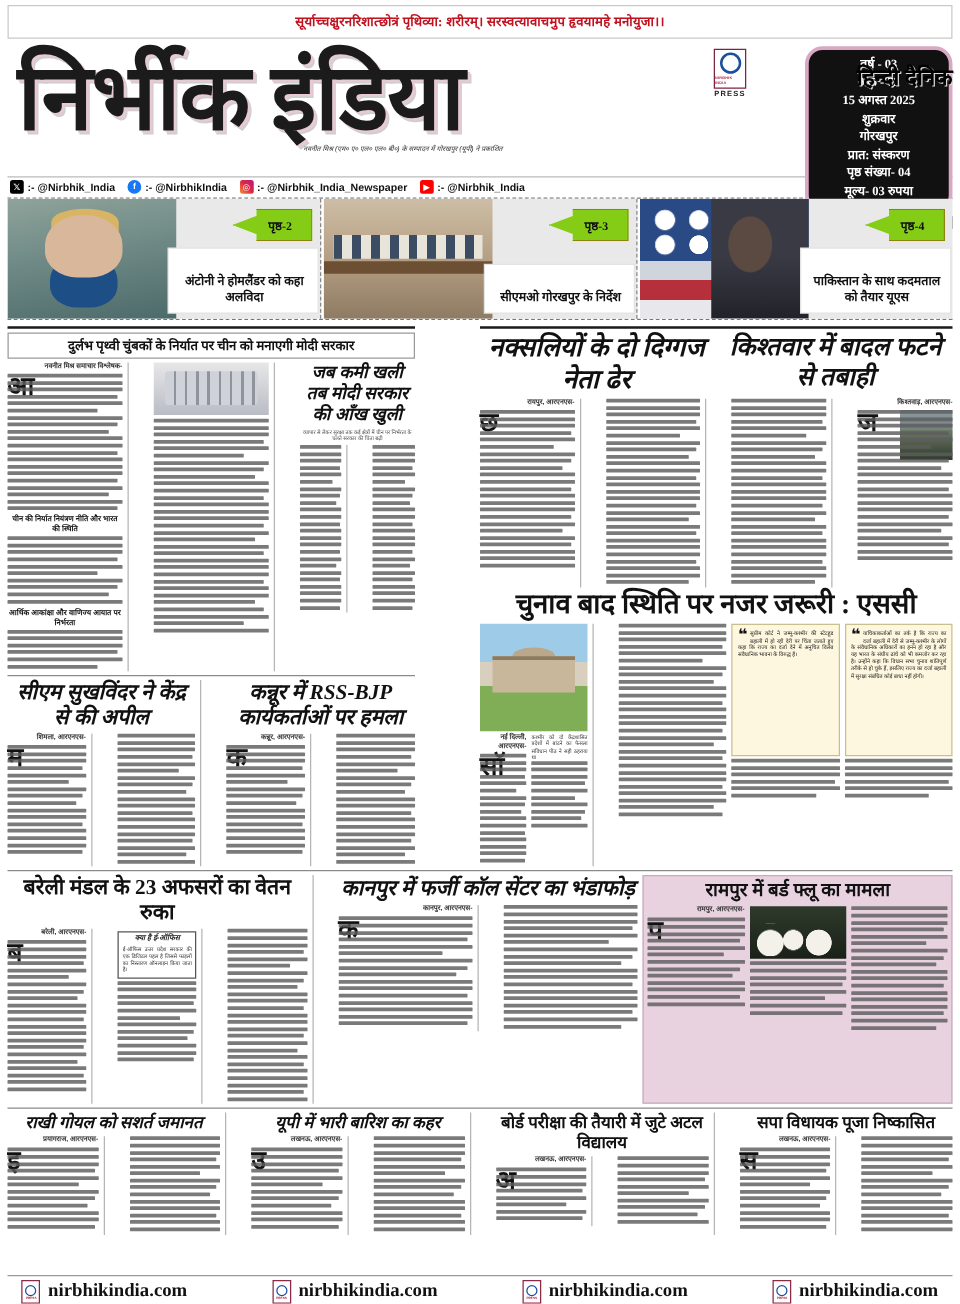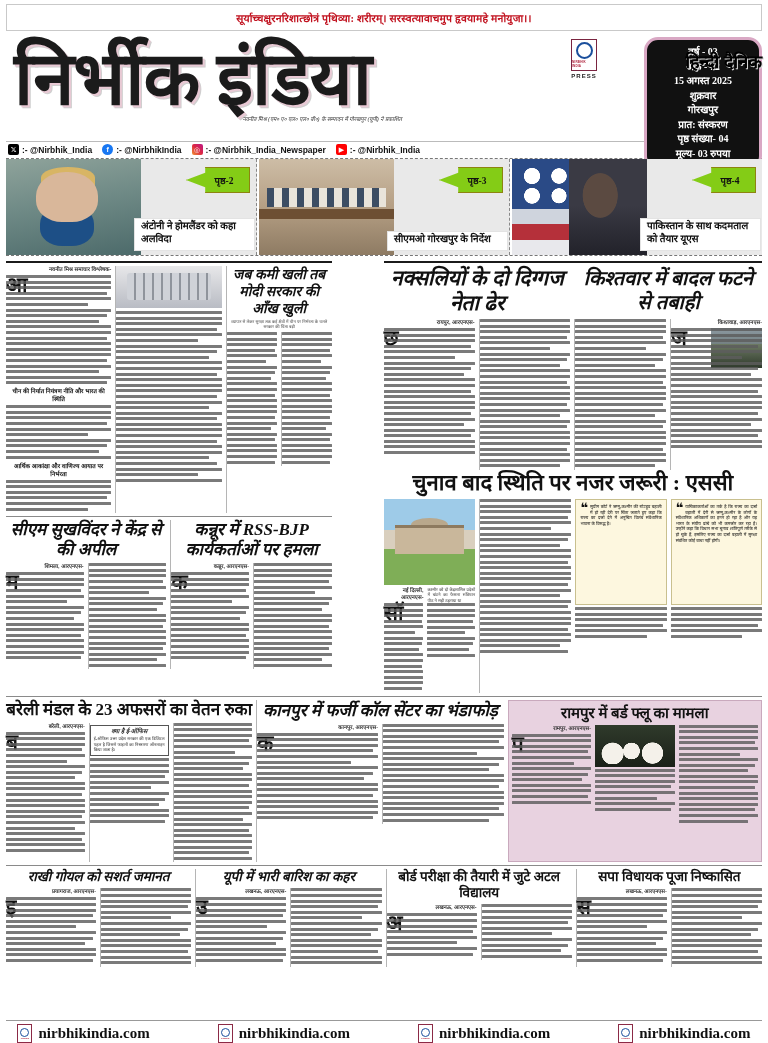--- a/index.html
+++ b/index.html
@@ -80,21 +80,21 @@
   .arrow{
     position:absolute;top:8px;right:6px;width:62px;height:24px;background:#84cc16;
     border:1px solid #8d8410;
     clip-path:polygon(30% 0,100% 0,100% 100%,30% 100%,30% 78%,0 50%,30% 22%);
     display:flex;align-items:center;justify-content:center;
   }
   .arrow span{font-size:9.5px;font-weight:bold;color:#111;padding-left:12px;
     font-family:"Liberation Serif","DejaVu Serif",serif;}
   .promo-cap{
     position:absolute;bottom:5px;right:2px;left:-6px;background:#fff;
-    padding:0 4px 5px 6px;text-align:left;
+    padding:20px 4px 5px 6px;text-align:center;
     font-family:"Liberation Serif","DejaVu Serif",serif;
     font-weight:bold;font-size:10px;line-height:13px;color:#111;
     box-shadow:0 0 0 1px #e3e3e3;
   }
   
   .ph-homelander{background:linear-gradient(170deg,#8fa39b 0%,#6f8a86 45%,#4c6a6a 100%);}
   .ph-homelander:after{content:"";position:absolute;left:22%;top:14%;width:46%;height:52%;border-radius:48% 48% 42% 42%;background:#d9b79a;box-shadow:0 28px 0 -4px #1d4f86;}
   .ph-homelander:before{content:"";position:absolute;left:26%;top:8%;width:40%;height:22%;border-radius:50% 50% 10% 10%;background:#d8b564;}
   .ph-meeting{background:linear-gradient(180deg,#cdbda6 0%,#b59f84 50%,#8e7b63 100%);}
   .ph-meeting:after{content:"";position:absolute;left:0;top:52%;width:100%;height:10%;background:#6d4f33;}
@@ -129,21 +129,21 @@
 
   .big-head{font-size:29px;line-height:32px;text-align:center;letter-spacing:-.3px;}
   .sub-banner{
     border:1px solid #9a9a9a;text-align:center;padding:2px 0 3px;margin:3px 0;
     font-family:"Liberation Serif","DejaVu Serif",serif;font-weight:bold;font-size:10.5px;color:#111;
   }
   .ital{font-style:italic;}
 
   .three{display:flex;gap:4px;}
   .three > div{flex:1;}
-  .vline{border-left:1px solid #b5b5b5;padding-left:0;}
+  .vline{border-left:1px solid #b5b5b5;padding-left:20px;}
 
   .photo-ph{background:#d5d5d5;position:relative;overflow:hidden;}
   .ph-bullets{background:linear-gradient(180deg,#e7e7e9,#b9bcc4);}
   .ph-bullets:after{content:"";position:absolute;left:10%;top:16%;width:80%;height:64%;
     background:repeating-linear-gradient(90deg,#cfd2d8 0 7px,#8f949c 7px 9px);border-radius:3px;}
   .ph-cloud{background:linear-gradient(180deg,#8d9aa2,#4e5a52);}
   .ph-cloud:after{content:"";position:absolute;left:0;top:40%;width:100%;height:60%;
     background:linear-gradient(180deg,#6d7a63,#2f3a2c);}
   .ph-court{background:linear-gradient(180deg,#9ecbe8 0 36%,#d9cfbe 36% 58%,#7fae57 58%);}
   .ph-court:after{content:"";position:absolute;left:12%;top:30%;width:76%;height:30%;
@@ -256,20 +256,21 @@
         </div>
         <div class="promo-cap">पाकिस्तान के साथ कदमताल को तैयार यूएस</div>
       </div>
     </div>
   </div>
 
   <div class="main">
 
     <div class="col-left">
       <div class="rule"></div>
+      <div class="sub-banner">दुर्लभ पृथ्वी चुंबकों के निर्यात पर चीन को मनाएगी मोदी सरकार</div>
 
       <div class="three">
         <div style="width:104px">
           <div class="byline">नवनीत मिश्र
 समाचार विश्लेषक-</div>
           <div class="body-col">
             <span class="dropcap">आ</span>
             <span class="lines">
               <i></i>
                 <i></i>

